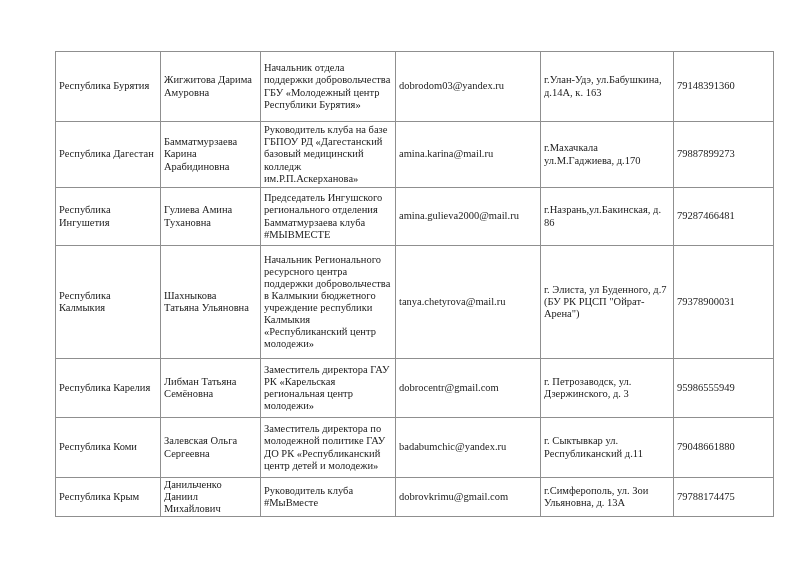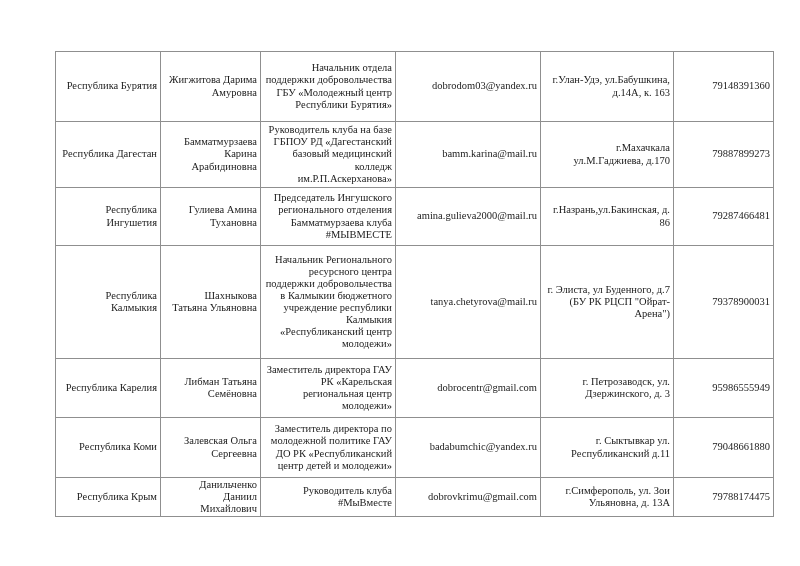--- a/index.html
+++ b/index.html
@@ -17,21 +17,21 @@
     left: 55px;
     top: 51px;
     width: 718px;
     border-collapse: collapse;
     table-layout: fixed;
     font-size: 10.5px;
     line-height: 1.15;
   }
   table.contacts td {
     border: 1px solid #8f8f8f;
-    text-align: right;
+    text-align: left;
     vertical-align: middle;
     padding: 1px 3px;
     white-space: pre-line;
     overflow: hidden;
     word-wrap: break-word;
   }
   tr.rh-1 { height: 70px; }
   tr.rh-2 { height: 66px; }
   tr.rh-3 { height: 58px; }
   tr.rh-4 { height: 113px; }
@@ -60,21 +60,21 @@
         <td>dobrodom03@yandex.ru</td>
         <td>г.Улан-Удэ, ул.Бабушкина, д.14А, к. 163</td>
         <td>79148391360</td>
       </tr>
       <tr class="rh-2">
         <td>Республика Дагестан</td>
         <td>Бамматмурзаева
 Карина
 Арабидиновна</td>
         <td>Руководитель клуба на базе ГБПОУ РД «Дагестанский базовый медицинский колледж им.Р.П.Аскерханова»</td>
-        <td>bamm.karina@mail.ru</td>
+        <td>amina.karina@mail.ru</td>
         <td>г.Махачкала
 ул.М.Гаджиева, д.170</td>
         <td>79887899273</td>
       </tr>
       <tr class="rh-3">
         <td>Республика
 Ингушетия</td>
         <td>Гулиева Амина Тухановна</td>
         <td>Председатель Ингушского регионального отделения Бамматмурзаева клуба #МЫВМЕСТЕ</td>
         <td>amina.gulieva2000@mail.ru</td>

